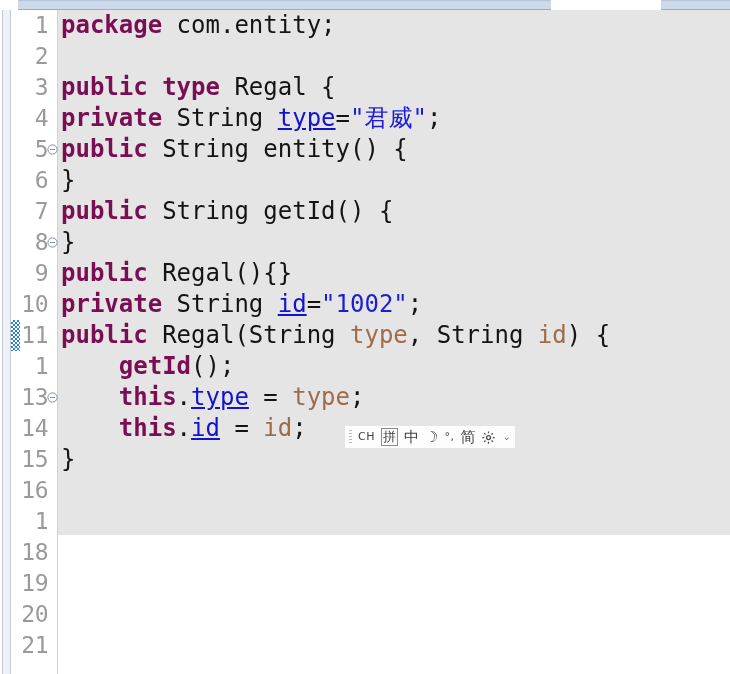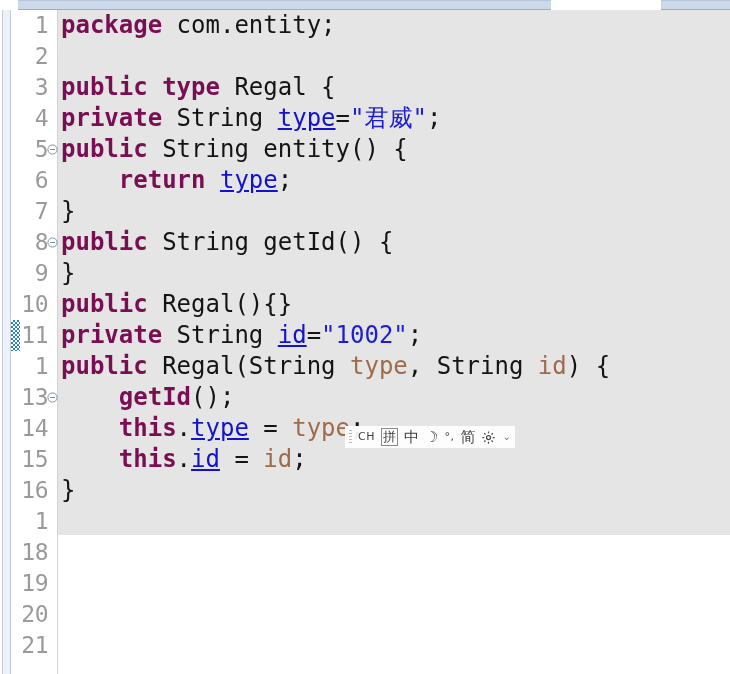--- a/index.html
+++ b/index.html
@@ -238,21 +238,20 @@
       <div class="row"><div class="lnum">20</div></div>
       <div class="row"><div class="lnum">21</div></div>
     </div>
 
   <div id="code-surface">
       <div class="row"><div class="code"><span class="kw">package</span><span class="pln"> com.entity;</span></div></div>
       <div class="row"><div class="code"></div></div>
       <div class="row"><div class="code"><span class="kw">public</span><span class="pln"> </span><span class="kw">type</span><span class="pln"> Regal {</span></div></div>
       <div class="row"><div class="code"><span class="kw">private</span><span class="typ"> String </span><span class="fld">type</span><span class="pln">=</span><span class="str">"君威"</span><span class="pln">;</span></div></div>
       <div class="row"><div class="code"><span class="kw">public</span><span class="typ"> String entity() {</span></div></div>
-      <div class="row"><div class="code"><span class="pln">    </span><span class="kw">return</span><span class="pln"> </span><span class="fld">type</span><span class="pln">;</span></div></div>
       <div class="row"><div class="code"><span class="pln">}</span></div></div>
       <div class="row"><div class="code"><span class="kw">public</span><span class="typ"> String getId() {</span></div></div>
       <div class="row"><div class="code"><span class="pln">}</span></div></div>
       <div class="row"><div class="code"><span class="kw">public</span><span class="pln"> Regal(){}</span></div></div>
       <div class="row"><div class="code"><span class="kw">private</span><span class="typ"> String </span><span class="fld">id</span><span class="pln">=</span><span class="str">"1002"</span><span class="pln">;</span></div></div>
       <div class="row"><div class="code"><span class="kw">public</span><span class="typ"> Regal(String </span><span class="prm">type</span><span class="typ">, String </span><span class="prm">id</span><span class="pln">) {</span></div></div>
       <div class="row"><div class="code"><span class="pln">    </span><span class="kw">getId</span><span class="pln">();</span></div></div>
       <div class="row"><div class="code"><span class="pln">    </span><span class="kw">this</span><span class="pln">.</span><span class="fld">type</span><span class="pln"> = </span><span class="prm">type</span><span class="pln">;</span></div></div>
       <div class="row"><div class="code"><span class="pln">    </span><span class="kw">this</span><span class="pln">.</span><span class="fld">id</span><span class="pln"> = </span><span class="prm">id</span><span class="pln">;</span></div></div>
       <div class="row"><div class="code"><span class="pln">}</span></div></div>

